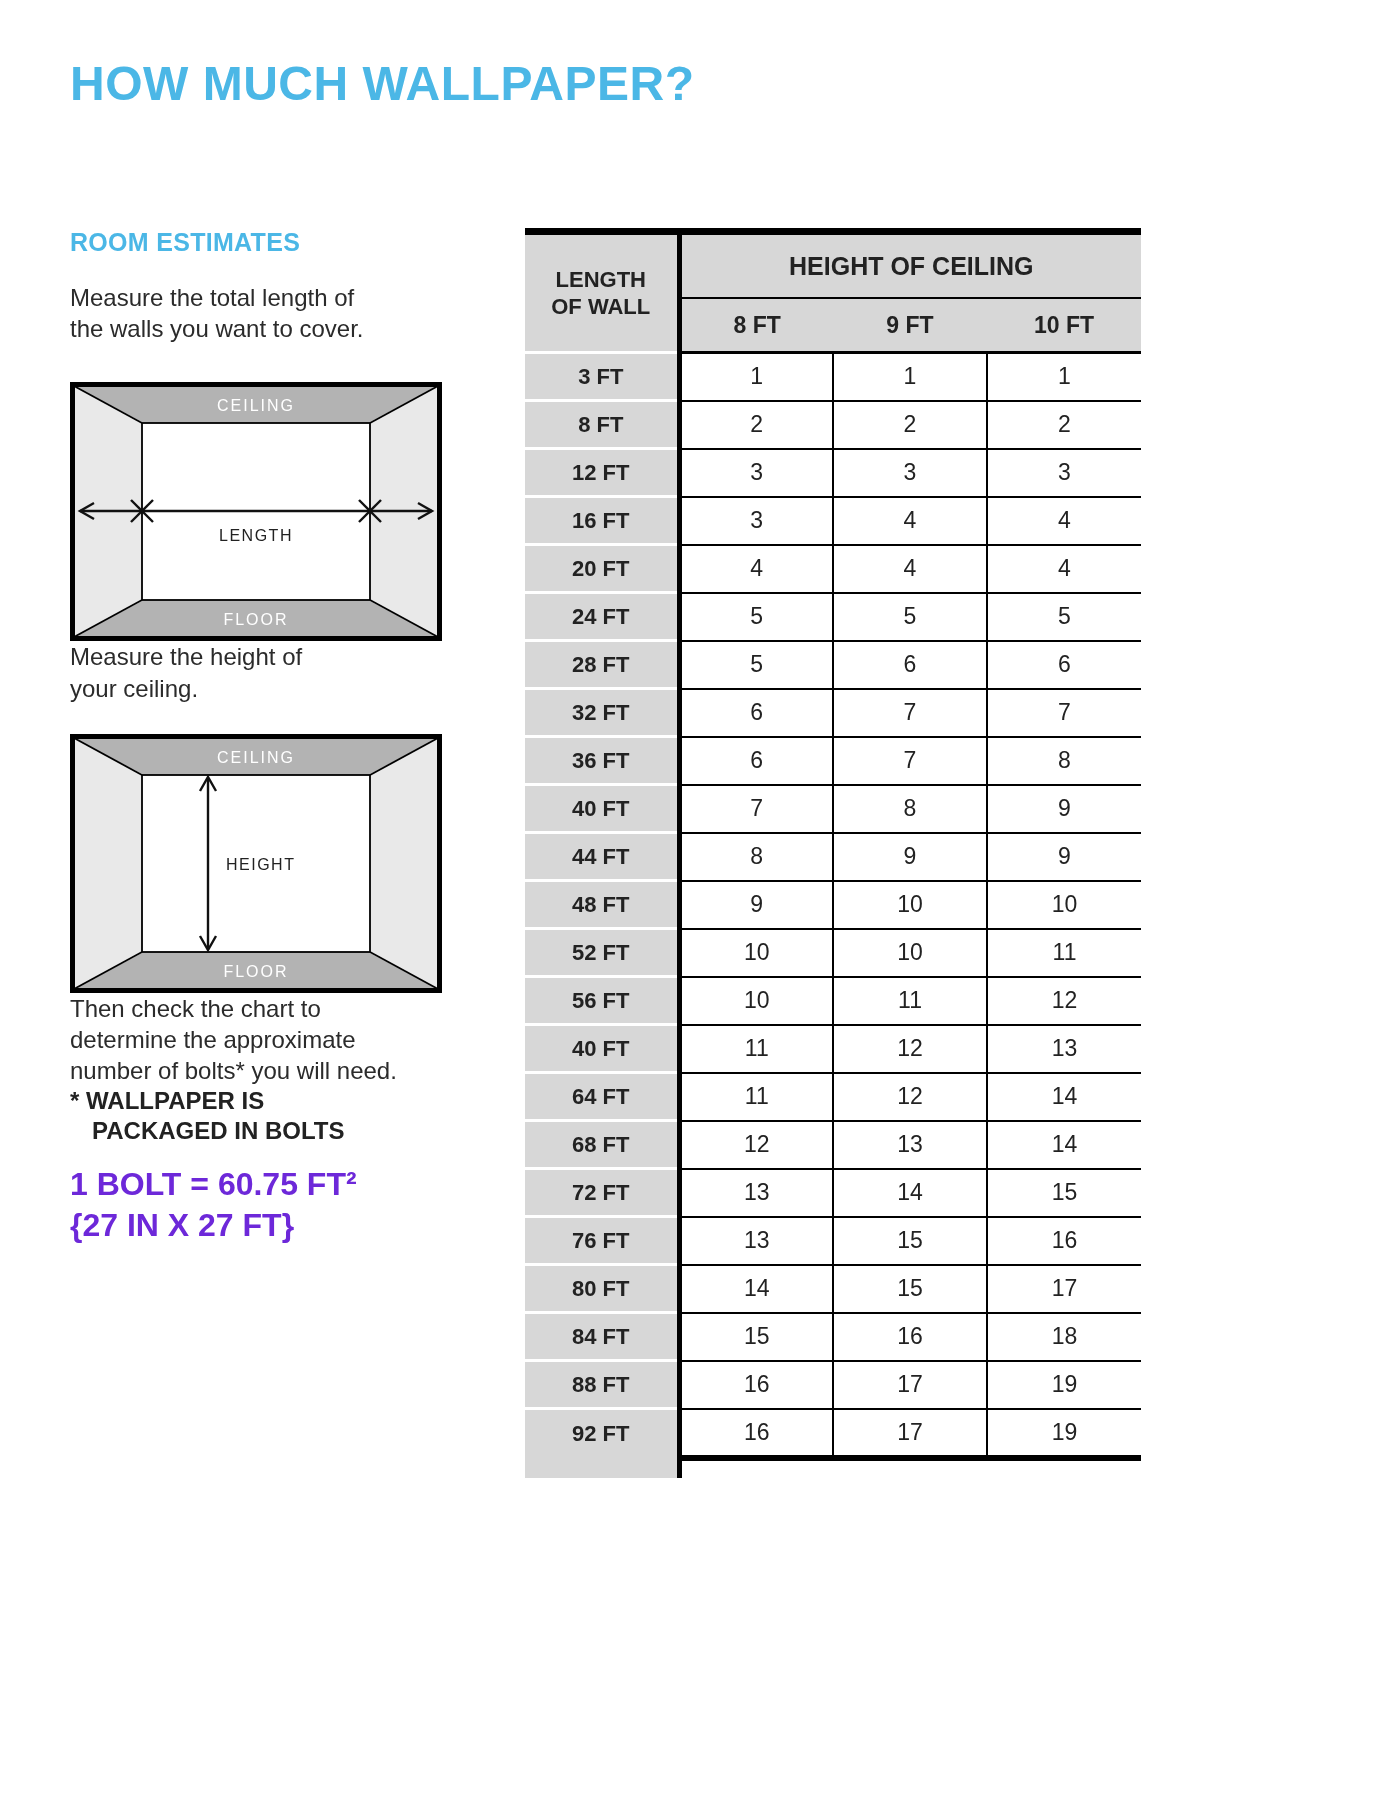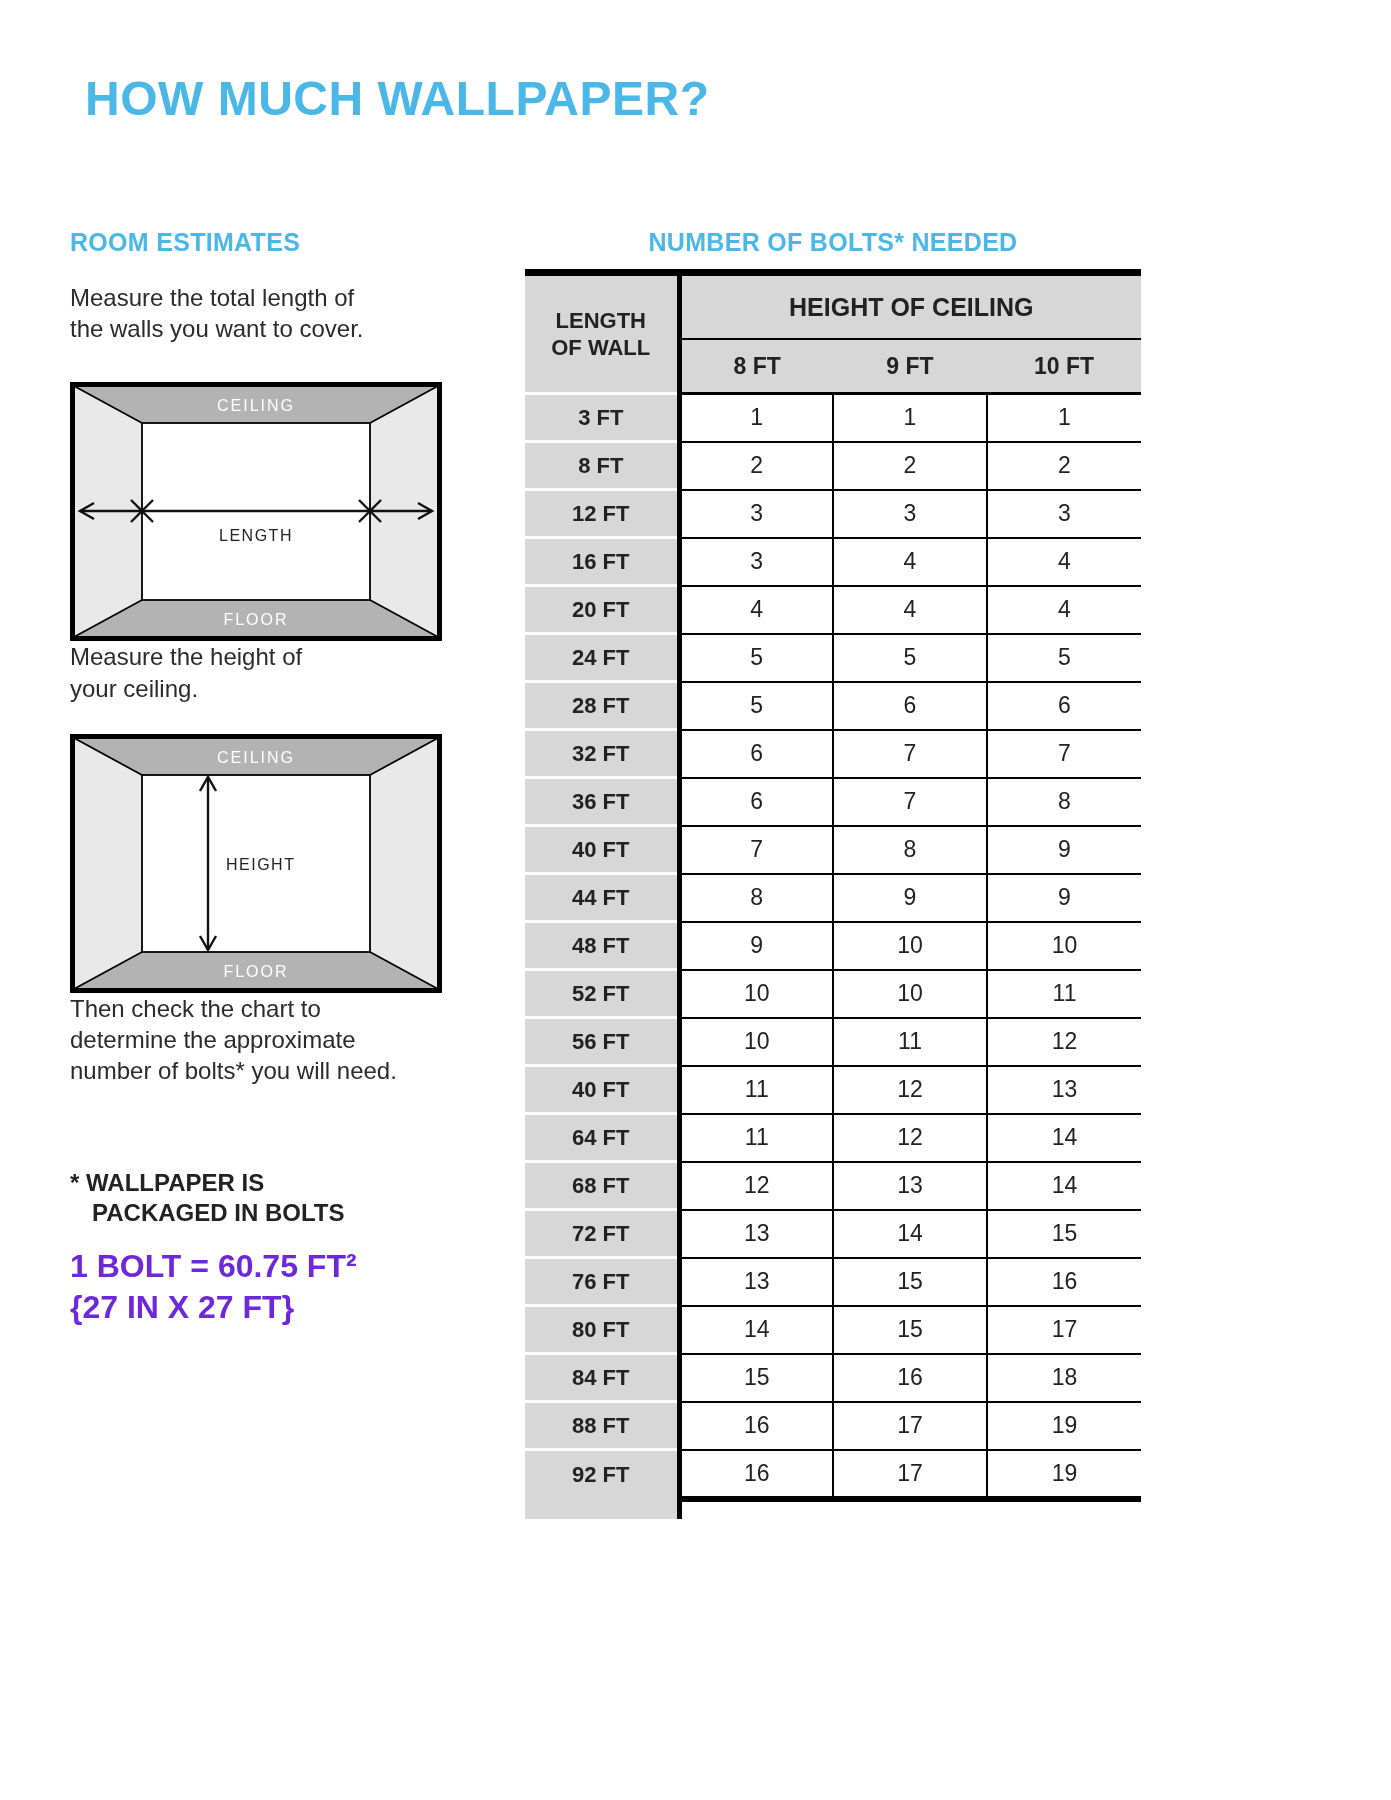--- a/index.html
+++ b/index.html
@@ -9,21 +9,21 @@
     height: 1800px;
     background: #ffffff;
     font-family: "Liberation Sans", sans-serif;
     color: #2b2b2b;
     overflow: hidden;
   }
   h1.page-title {
     position: absolute;
     left: 70px;
     top: 56px;
-    margin: 15px;
+    margin: 0;
     font-size: 48px;
     font-weight: bold;
     letter-spacing: 0.5px;
     color: var(--accent, #4BB7E6);
   }
   .blue-heading {
     margin: 0;
     font-size: 25px;
     font-weight: bold;
     letter-spacing: 0.3px;
@@ -43,21 +43,21 @@
     line-height: 1.3;
     color: #2b2b2b;
     white-space: pre-line;
   }
   .step-1 { margin-top: 0; }
   .diagram { display: block; width: 372px; height: 259px; }
   .diagram-1 { margin-top: 38px; }
   .step-2 { margin-top: 40px; }
   .diagram-2 { margin-top: 30px; }
   .step-3 { margin-top: 42px; }
-  .footnote { margin-top: 82px; font-size: 24px; font-weight: bold; line-height: 30px; color: #222; }
+  .footnote { font-size: 24px; font-weight: bold; line-height: 30px; color: #222; }
   .footnote-line2 { padding-left: 22px; }
   .bolt-info { margin-top: 20px; font-size: 32px; font-weight: bold; color: #6d28d9; }
   .bolt-info-line2 { margin-top: 4px; }
   
   .diagram .side-fill { fill: #e9e9e9; }
   .diagram .band { fill: #b3b3b3; }
   .diagram .backwall { fill: #ffffff; stroke: #000; stroke-width: 1.8; }
   .diagram .edge { stroke: #000; stroke-width: 1.8; }
   .diagram .frame { fill: none; stroke: #000; stroke-width: 5; }
   .diagram .arrow { stroke: #111; stroke-width: 2.4; fill: none; }
@@ -206,21 +206,20 @@
       <div class="footnote-line2">PACKAGED IN BOLTS</div>
     </div>
 
     <div class="bolt-info">
       <div class="bolt-info-line1">1 BOLT = 60.75 FT²</div>
       <div class="bolt-info-line2">{27 IN X 27 FT}</div>
     </div>
   </div>
 
   <div class="right-col">
-    <h2 class="blue-heading">NUMBER OF BOLTS* NEEDED</h2>
 
     <table class="bolts-table">
       <colgroup>
         <col>
           <col>
           <col>
           <col>
       </colgroup>
       <thead>
         <tr>

